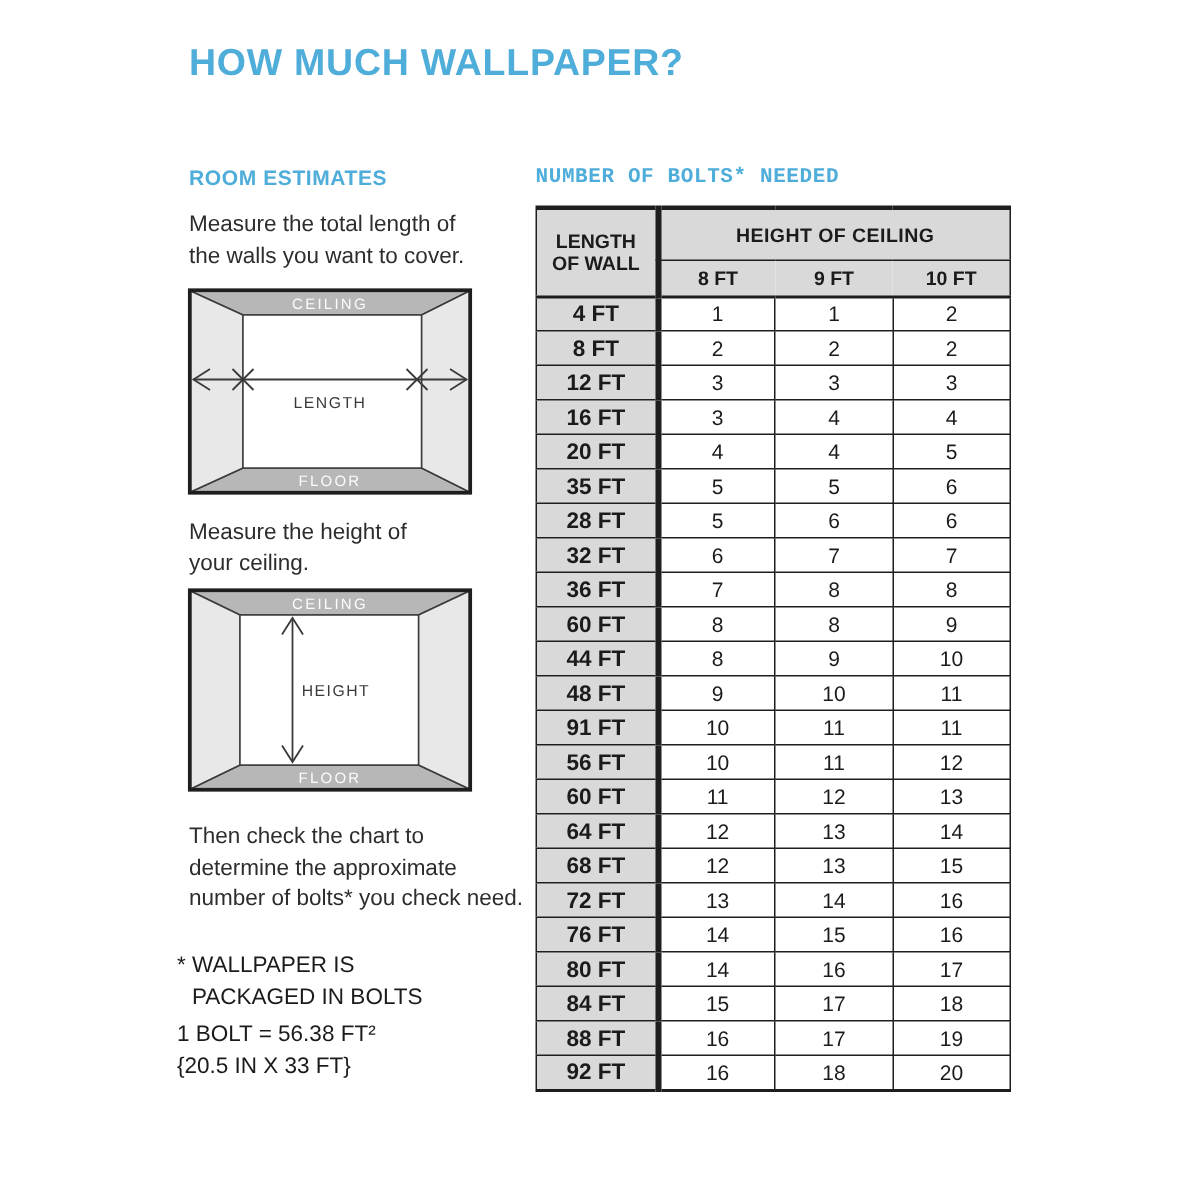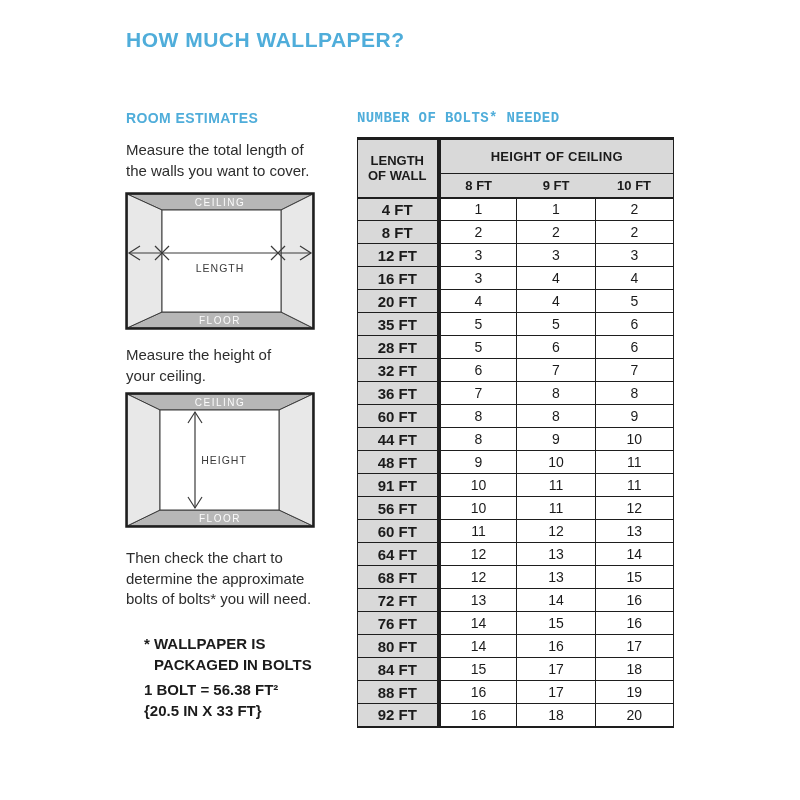--- a/index.html
+++ b/index.html
@@ -15,43 +15,43 @@
   .page {
     position: relative;
     width: 800px;
     height: 800px;
     background: #ffffff;
     font-family: "Liberation Sans", sans-serif;
     overflow: hidden;
   }
   .title {
     position: absolute; left: 126px; top: 28px;
-    font-size: 21px; font-weight: bold; letter-spacing: 0.5px;
+    font-size: 25px; font-weight: bold; letter-spacing: 0.5px;
     color: var(--accent);
   }
   .section-heading {
     font-size: 14px; font-weight: bold; letter-spacing: 0.4px;
     color: var(--accent);
   }
   .h-room { position: absolute; left: 126px; top: 110px; }
   .h-table {
     position: absolute; left: 357px; top: 110px; width: 317px;
     font-family: Liberation Mono, monospace;
   }
   .para {
     position: absolute; left: 126px;
     font-size: 15px; line-height: 20.5px; color: var(--ink);
   }
   .para .ln { display: block; }
   .p1 { top: 140px; }
   .p2 { top: 345px; }
   .p3 { top: 548px; }
   .note {
-    position: absolute; left: 144px;
-    font-size: 15px; line-height: 21px; font-weight: bold; color: #1b1b1b;
+    position: absolute; left: 118px;
+    font-size: 15px; line-height: 21px; font-weight: normal; color: #1b1b1b;
   }
   .note .ln { display: block; }
   .n1 { top: 633px; }
   .n1 .ln2 { padding-left: 10px; }
   .n2 { top: 679px; }
   .room-svg { position: absolute; left: 125px; display: block; }
   .svg1 { top: 192px; }
   .svg2 { top: 392px; }
   .poly-band { fill: var(--band_gray); stroke: #3c3c3c; stroke-width: 1; }
   .poly-wall { fill: var(--wall_gray); stroke: #3c3c3c; stroke-width: 1; }
@@ -161,21 +161,21 @@
       <line x1="70" y1="20" x2="70" y2="116"></line>
       <path d="M63,31 L70,20 L77,31"></path>
       <path d="M63,105 L70,116 L77,105"></path>
     </g>
     <text class="dim-label" x="99" y="72" text-anchor="middle">HEIGHT</text>
   </svg>
 
   <p class="para p3">
     <span class="ln">Then check the chart to</span>
     <span class="ln">determine the approximate</span>
-    <span class="ln">bolts of bolts* you will need.</span>
+    <span class="ln">number of bolts* you check need.</span>
   </p>
 
   <p class="note n1">
     <span class="ln">* WALLPAPER IS</span>
     <span class="ln ln2">PACKAGED IN BOLTS</span>
   </p>
 
   <p class="note n2">
     <span class="ln">1 BOLT = 56.38 FT²</span>
     <span class="ln">{20.5 IN X 33 FT}</span>

